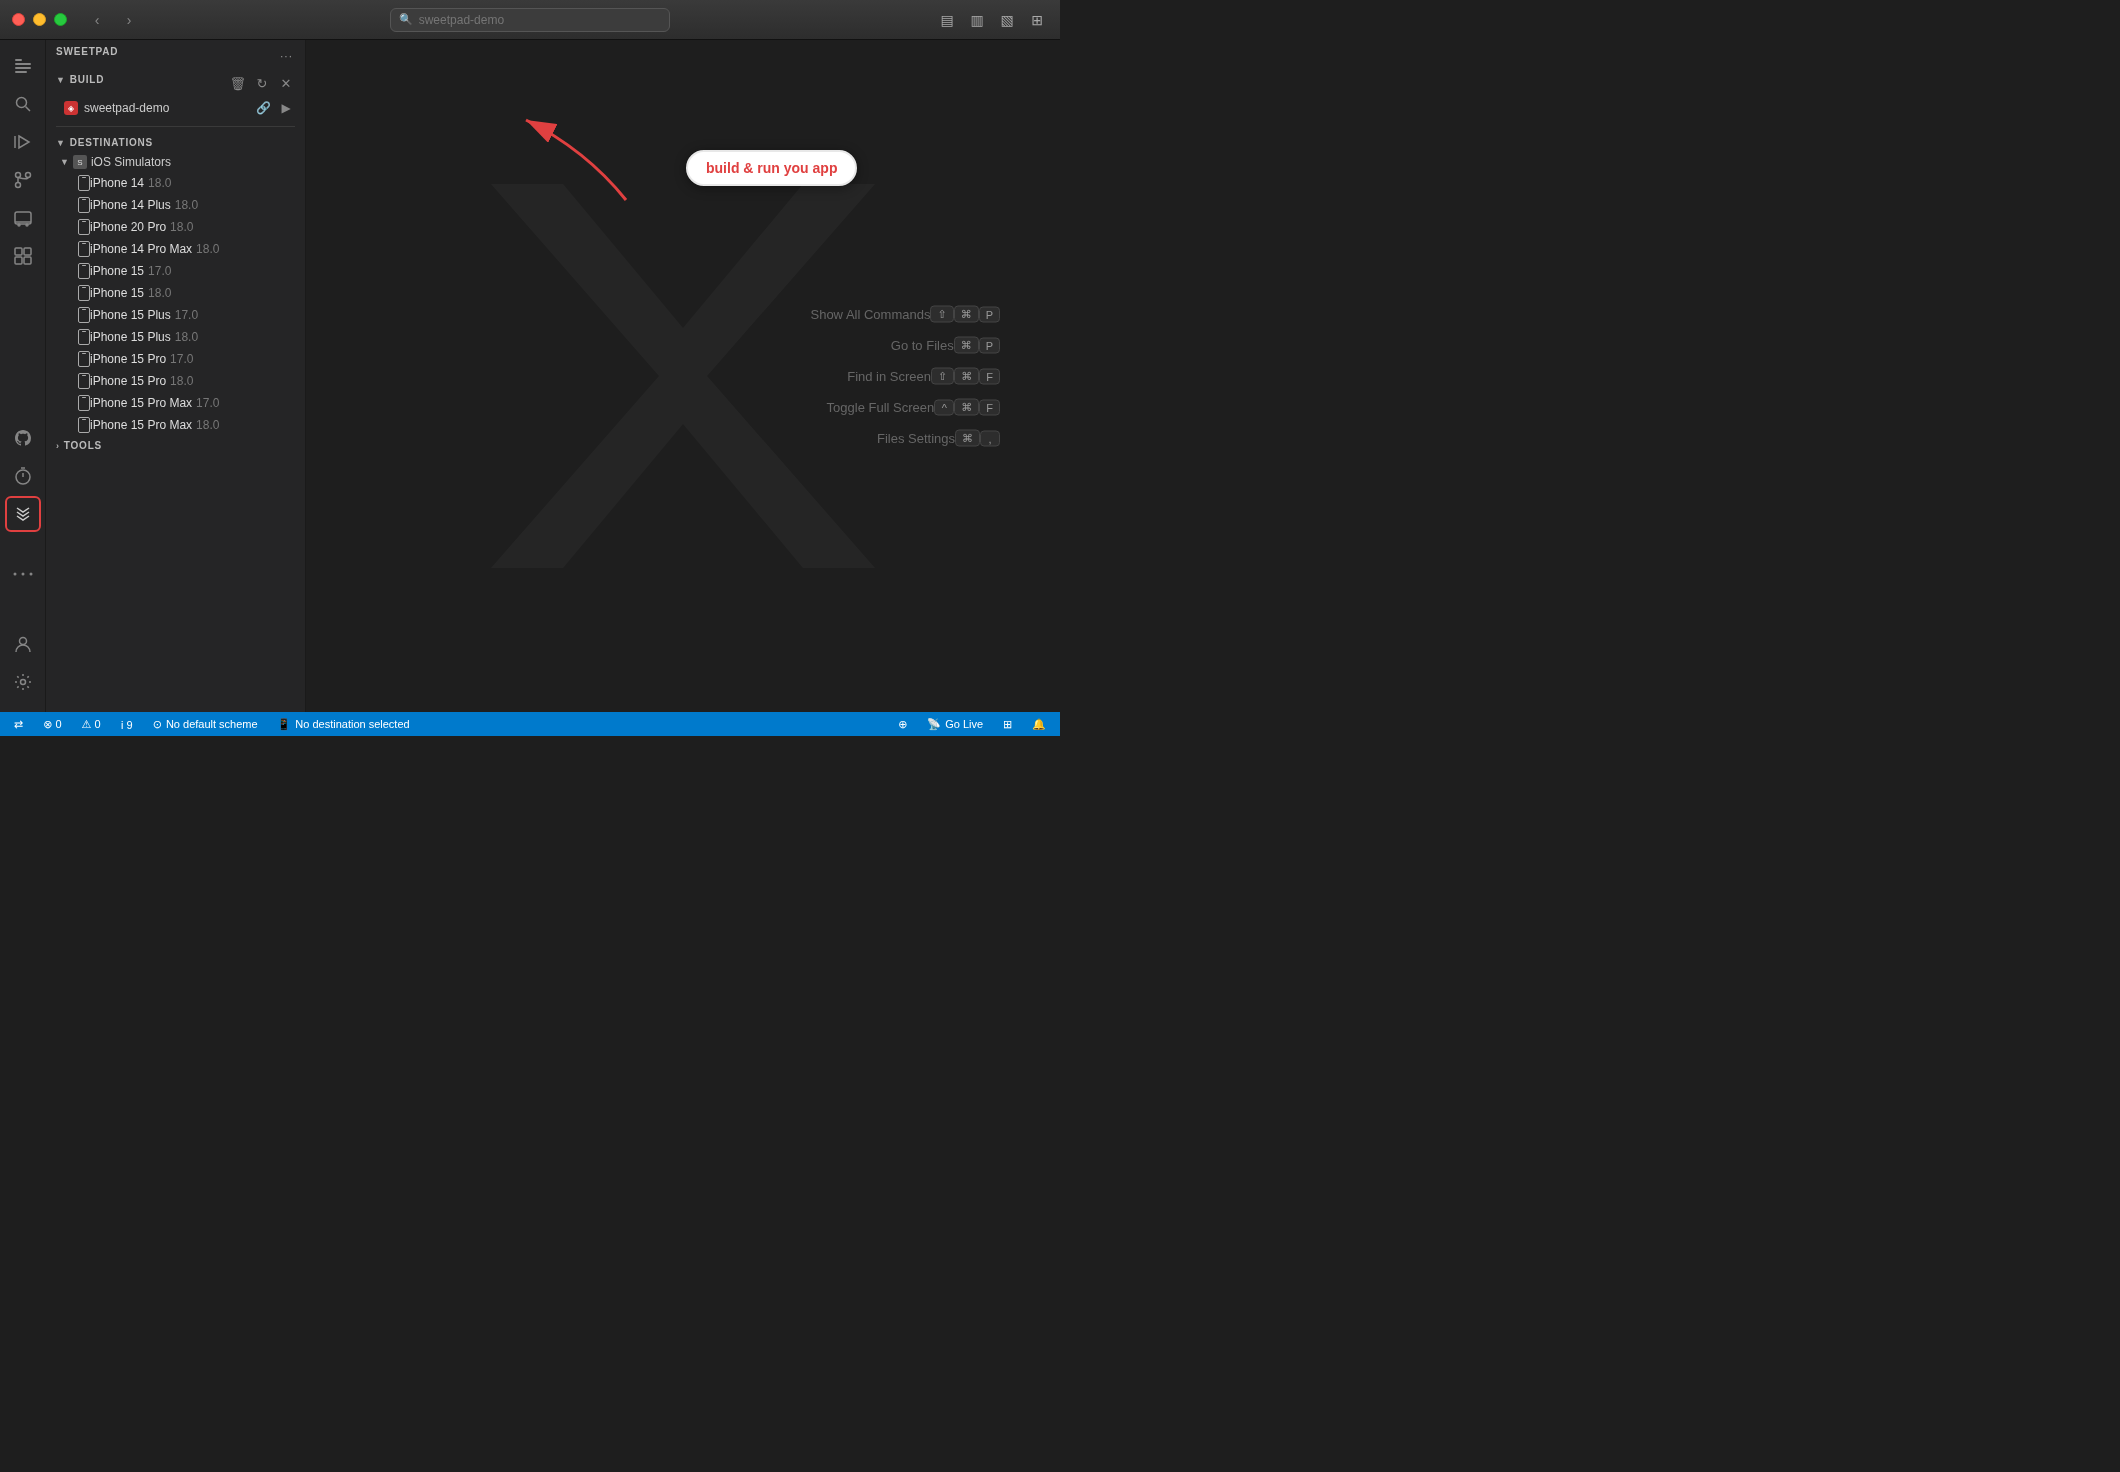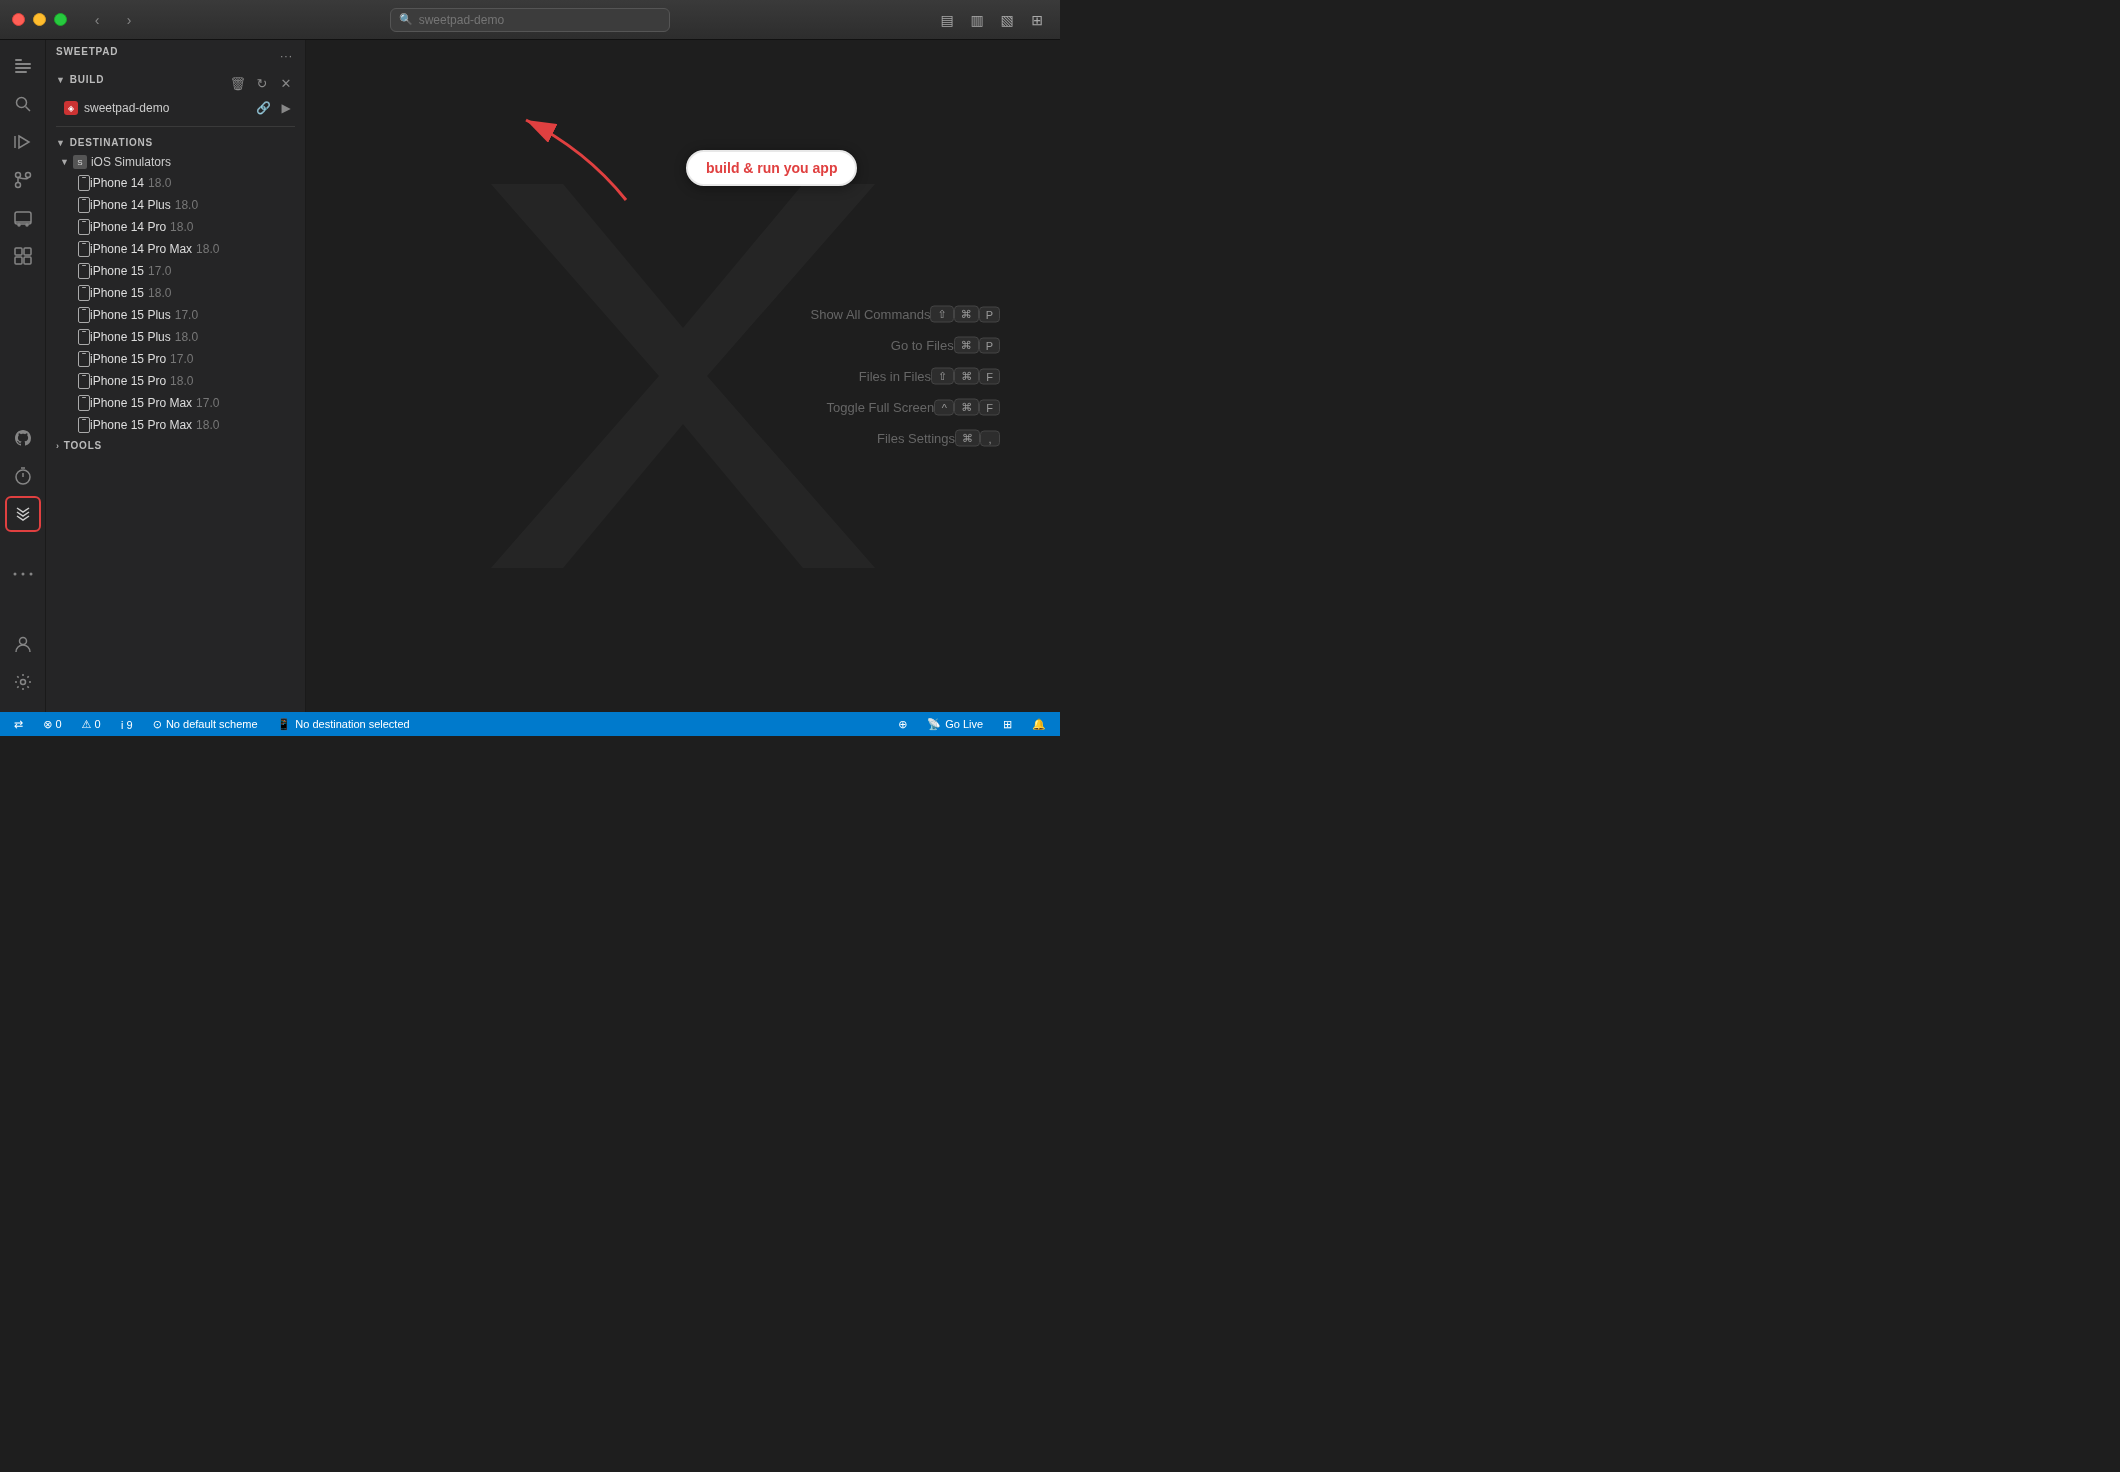--- a/index.html
+++ b/index.html
@@ -581,21 +581,21 @@
       <span class="device-name">iPhone 14</span>
       <span class="device-version">18.0</span>
     </div>
         <div class="device-item">
       <div class="device-icon"></div>
       <span class="device-name">iPhone 14 Plus</span>
       <span class="device-version">18.0</span>
     </div>
         <div class="device-item">
       <div class="device-icon"></div>
-      <span class="device-name">iPhone 14 Pro</span>
+      <span class="device-name">iPhone 20 Pro</span>
       <span class="device-version">18.0</span>
     </div>
         <div class="device-item">
       <div class="device-icon"></div>
       <span class="device-name">iPhone 14 Pro Max</span>
       <span class="device-version">18.0</span>
     </div>
         <div class="device-item">
       <div class="device-icon"></div>
       <span class="device-name">iPhone 15</span>
@@ -656,21 +656,21 @@
         <span class="kbd">⇧</span>
         <span class="kbd">⌘</span>
         <span class="kbd">P</span>
       </div>
       <div class="shortcut-row">
         <span class="shortcut-label">Go to Files</span>
         <span class="kbd">⌘</span>
         <span class="kbd">P</span>
       </div>
       <div class="shortcut-row">
-        <span class="shortcut-label">Files in Files</span>
+        <span class="shortcut-label">Find in Screen</span>
         <span class="kbd">⇧</span>
         <span class="kbd">⌘</span>
         <span class="kbd">F</span>
       </div>
       <div class="shortcut-row">
         <span class="shortcut-label">Toggle Full Screen</span>
         <span class="kbd">^</span>
         <span class="kbd">⌘</span>
         <span class="kbd">F</span>
       </div>

